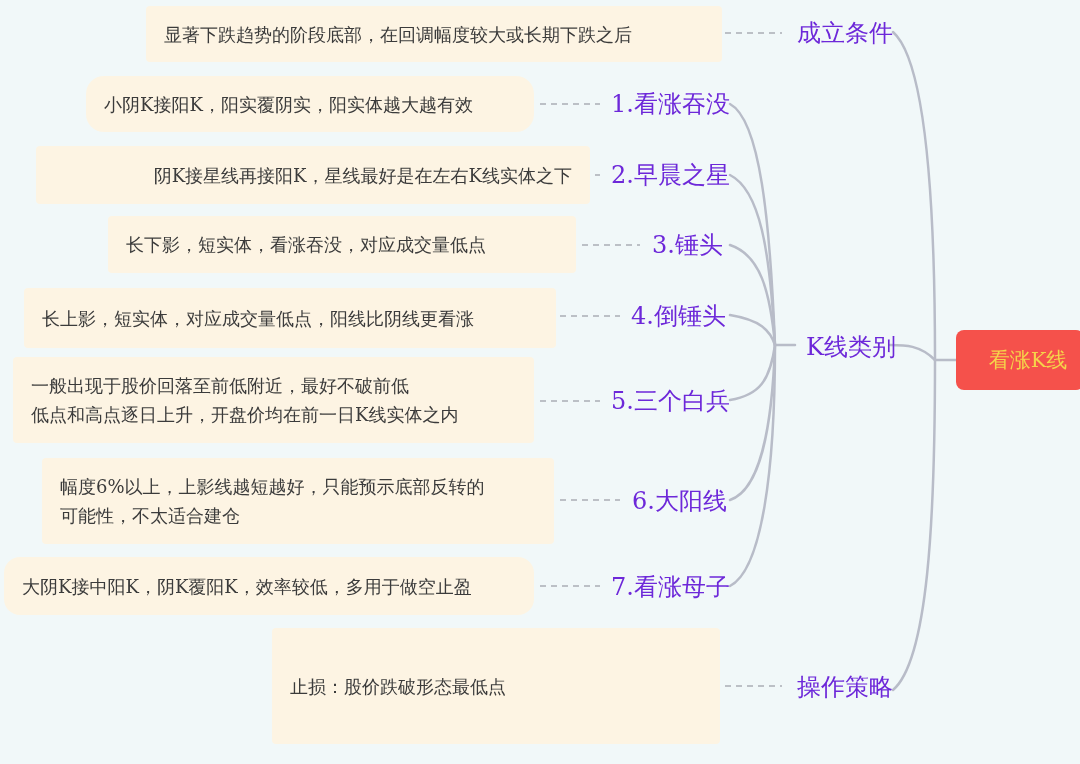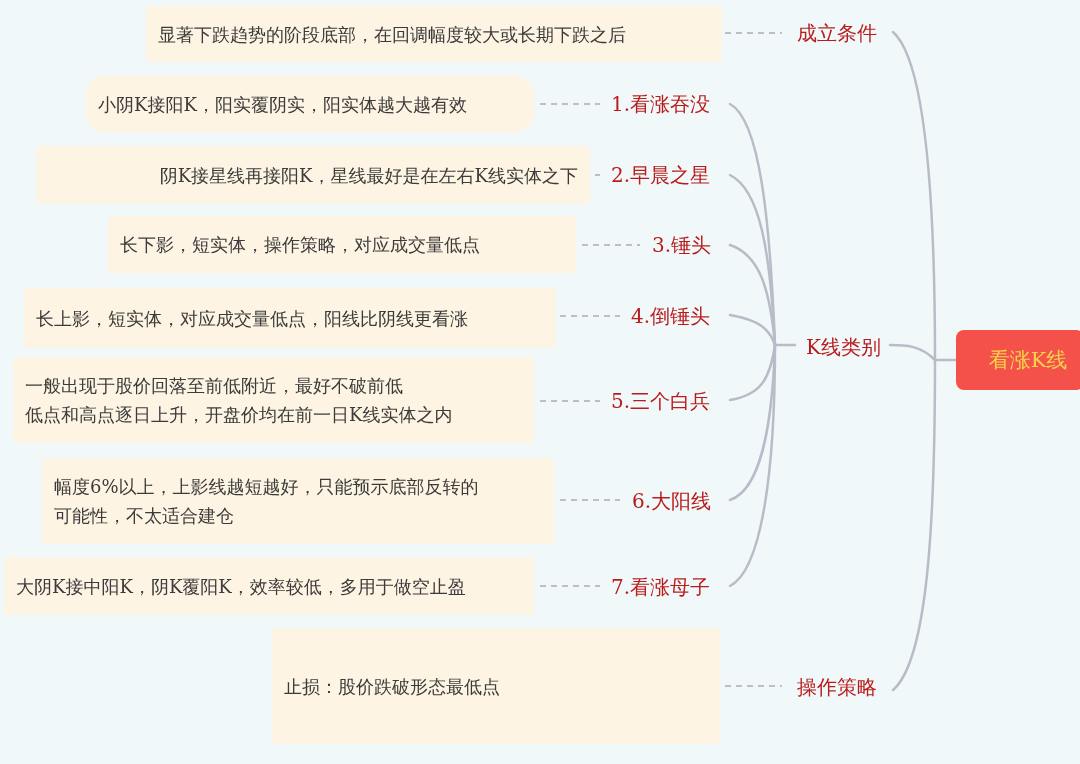--- a/index.html
+++ b/index.html
@@ -6,25 +6,25 @@
   body {
     width:1080px; height:764px; overflow:hidden; position:relative;
     background:#f1f8f9;
     font-family:"DejaVu Serif","Liberation Serif",serif;
     color:#3a3a3a;
   }
   svg.links { position:absolute; left:0; top:0; width:1080px; height:764px; }
   .leaf {
     position:absolute; background:#fdf4e3; border-radius:4px;
     font-size:18px; line-height:29px; color:#3b3b3b;
-    box-sizing:border-box; padding:0 12px; display:flex; flex-direction:column; justify-content:center;
+    box-sizing:border-box; padding:0 18px; display:flex; flex-direction:column; justify-content:center;
     white-space:nowrap;
   }
   .label {
-    position:absolute; font-size:20px; color:#b91c1c; white-space:nowrap; line-height:24px;
+    position:absolute; font-size:24px; color:#6d28d9; white-space:nowrap; line-height:24px;
   }
   .root {
     position:absolute; left:956px; top:330px; width:112px; height:60px;
     background:#f5514b; border-radius:8px; color:#f5d44a; font-size:21px;
     display:flex; align-items:center; justify-content:center;padding-left:16px;
   }
 </style>
 </head>
 <body>
 
@@ -75,41 +75,41 @@
   <span>小阴K接阳K，阳实覆阴实，阳实体越大越有效</span>
 </div>
 
 <div class="label" style="left:611px; top:163px;">2.早晨之星</div>
 <div class="leaf" style="left:36px; top:146px; width:554px; height:58px;text-align:right;">
   <span>阴K接星线再接阳K，星线最好是在左右K线实体之下</span>
 </div>
 
 <div class="label" style="left:652px; top:233px;">3.锤头</div>
 <div class="leaf" style="left:108px; top:216px; width:468px; height:57px;">
-  <span>长下影，短实体，操作策略，对应成交量低点</span>
+  <span>长下影，短实体，看涨吞没，对应成交量低点</span>
 </div>
 
 <div class="label" style="left:631px; top:304px;">4.倒锤头</div>
 <div class="leaf" style="left:24px; top:288px; width:532px; height:60px;">
   <span>长上影，短实体，对应成交量低点，阳线比阴线更看涨</span>
 </div>
 
 <div class="label" style="left:611px; top:389px;">5.三个白兵</div>
 <div class="leaf" style="left:13px; top:357px; width:521px; height:86px;">
   <span>一般出现于股价回落至前低附近，最好不破前低</span>
   <span>低点和高点逐日上升，开盘价均在前一日K线实体之内</span>
 </div>
 
 <div class="label" style="left:632px; top:489px;">6.大阳线</div>
 <div class="leaf" style="left:42px; top:458px; width:512px; height:86px;">
   <span>幅度6%以上，上影线越短越好，只能预示底部反转的</span>
   <span>可能性，不太适合建仓</span>
 </div>
 
 <div class="label" style="left:611px; top:575px;">7.看涨母子</div>
-<div class="leaf" style="left:4px; top:557px; width:530px; height:58px;">
+<div class="leaf" style="left:4px; top:557px; width:530px; height:58px;border-radius:16px;">
   <span>大阴K接中阳K，阴K覆阳K，效率较低，多用于做空止盈</span>
 </div>
 
 <div class="label" style="left:797px; top:675px;">操作策略</div>
 <div class="leaf" style="left:272px; top:628px; width:448px; height:116px;">
   <span>止损：股价跌破形态最低点</span>
 </div>
 
 </body></html>

